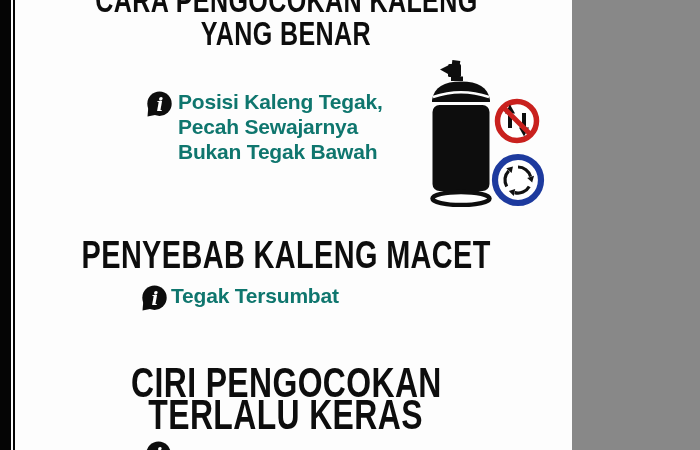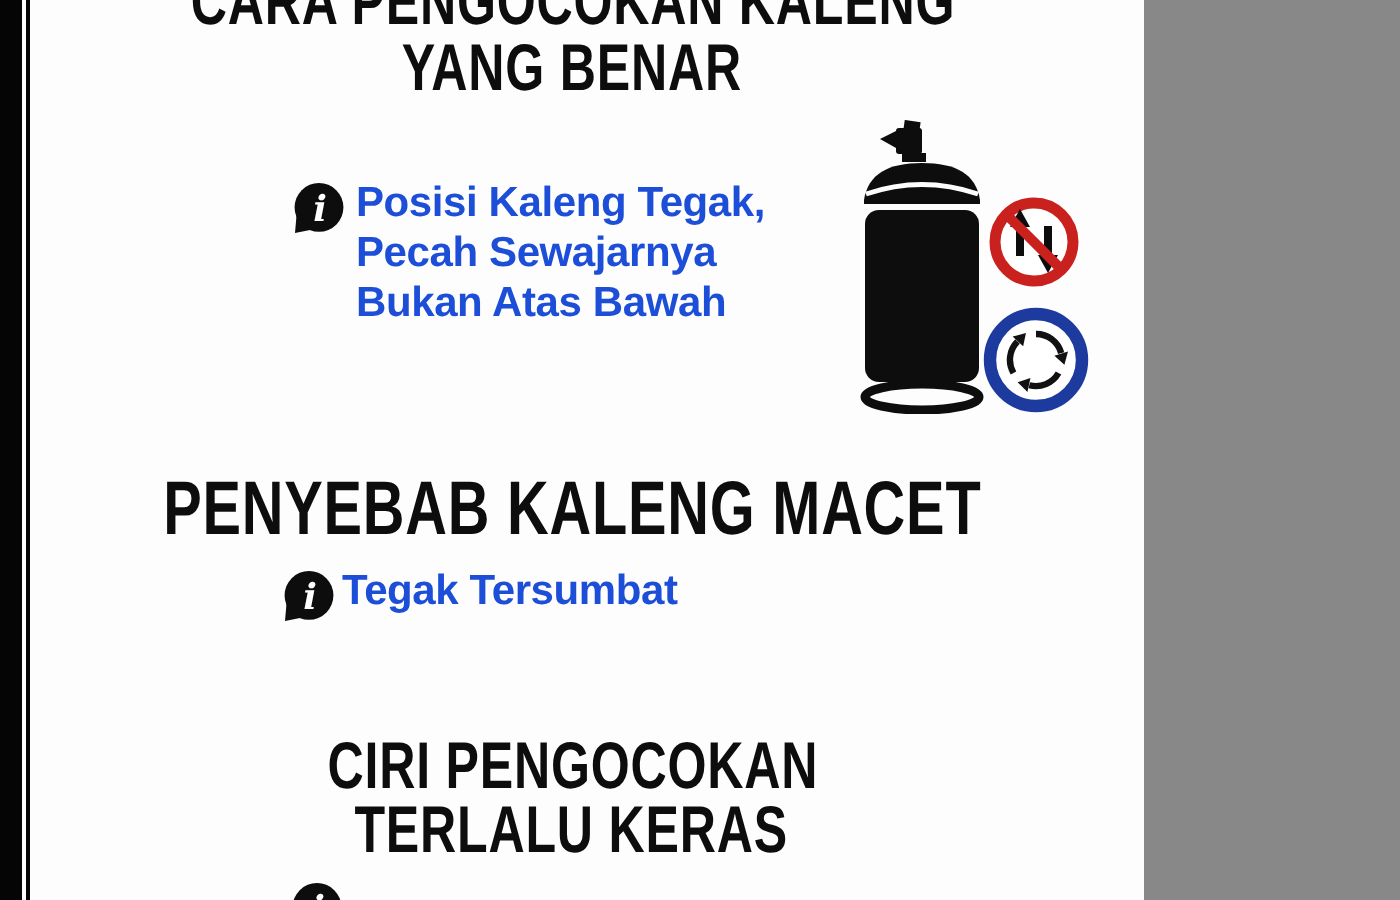--- a/index.html
+++ b/index.html
@@ -16,25 +16,25 @@
   .thin-left  { left:13px; }
   .thin-right { left:684px; }
 
   
   .display { position:absolute; left:15px; right:15px; text-align:center;
              font-weight:bold; color:#0d0d0d; }
   .display .cond { display:inline-block; transform:scaleX(0.76); transform-origin:50% 50%;
                    white-space:nowrap; letter-spacing:0.5px; }
   .title   { top:-16px; font-size:33px; line-height:33px; }
   .heading2{ top:239px; font-size:38px; line-height:33px; }
-  .heading3{ top:367px; font-size:33px; line-height:32px; }
+  .heading3{ top:367px; font-size:42px; line-height:32px; }
 
   
   .bullet-text { position:absolute; font-weight:bold; font-size:21px; line-height:25px;
-                 color:#1d4ed8; letter-spacing:-0.2px; }
+                 color:#0f766e; letter-spacing:-0.2px; }
   .bullet-text div { white-space:nowrap; }
   .b1-text { left:178px; top:89px; }
   .b2-text { left:171px; top:283px; }
   .info-badge { position:absolute; width:26px; height:27px; }
   .b1-icon { left:146px; top:91px; }
   .b2-icon { left:141px; top:285px; }
   .b3-icon { left:145px; top:441px; }
 
   .illus { position:absolute; }
   .can   { left:427px; top:60px; }
@@ -57,21 +57,21 @@
   </div>
 
   <svg class="info-badge b1-icon" viewBox="0 0 26 27">
     <polygon points="1.5,25.5 2.5,14 11.5,23.5" fill="#0d0d0d"></polygon>
     <circle cx="13.5" cy="12.7" r="12.2" fill="#0d0d0d"></circle>
     <text x="14" y="19.5" text-anchor="middle" font-family="DejaVu Serif, serif" font-style="italic" font-weight="bold" font-size="18" fill="#ffffff">i</text>
   </svg>
   <div class="bullet-text b1-text">
     <div>Posisi Kaleng Tegak,</div>
     <div>Pecah Sewajarnya</div>
-    <div>Bukan Atas Bawah</div>
+    <div>Bukan Tegak Bawah</div>
   </div>
 
   <svg class="illus can" width="68" height="147" viewBox="0 0 68 147">
     <rect x="25" y="0.5" width="8" height="6" fill="#0d0d0d" transform="rotate(8 29 3)"></rect>
     <rect x="21" y="4" width="13" height="13" rx="1.5" fill="#0d0d0d"></rect>
     <polygon points="13,9.5 21,5.5 21,14" fill="#0d0d0d"></polygon>
     <rect x="24" y="16.5" width="12" height="4.5" fill="#0d0d0d"></rect>
     <path d="M5,40 C7,27 17,21.5 34,21.5 C51,21.5 61,27 63,40 L63,42 L5,42 Z" fill="#0d0d0d"></path>
     <path d="M6,37 Q34,27.5 62,37" stroke="#fdfdfd" stroke-width="2.4" fill="none"></path>
     <rect x="5.5" y="45" width="57" height="86" rx="7" fill="#0d0d0d"></rect>

